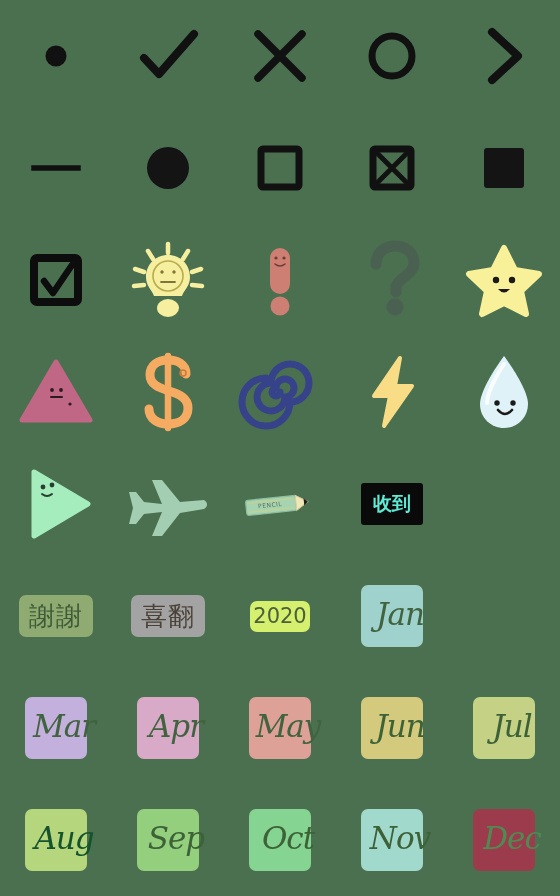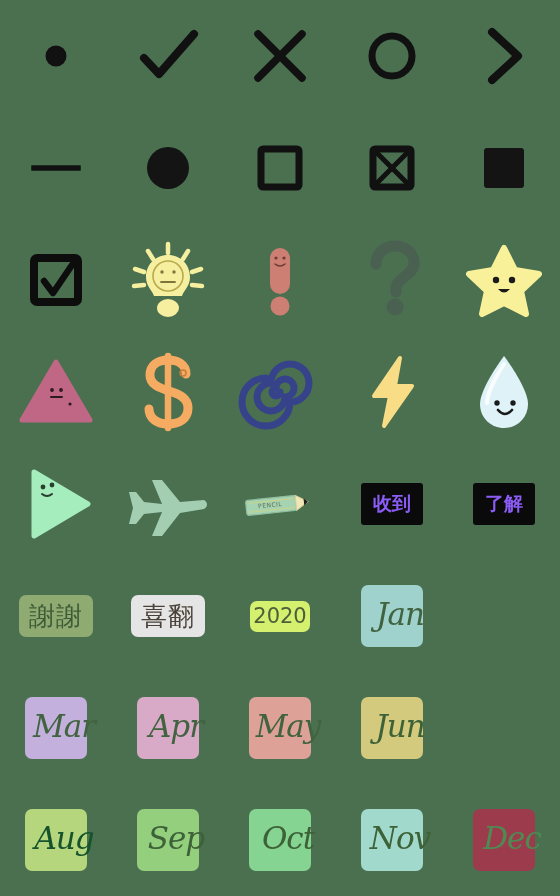--- a/index.html
+++ b/index.html
@@ -90,21 +90,21 @@
     justify-content: center;
   }
   .stamp .inner {
     width: 52px;
     height: 32px;
     border: 3px solid #0a0a0a;
     background: #0a0a0a;
     display: flex;
     align-items: center;
     justify-content: center;
-    color: #8b5cf6;
+    color: #5eead4;
     font-size: 19px;
     font-family: Liberation Serif, serif;
     letter-spacing: 0px;
     font-weight: bold;
   }
 </style>
 </head>
 <body style="background: rgb(74, 112, 80);">
 
 <div id="grid">
@@ -310,32 +310,27 @@
         <text x="22" y="46" font-family="DejaVu Sans, sans-serif" font-size="6" fill="#5d6f52" letter-spacing="0.5">PENCIL</text>
       </g>
     </svg>
       </div>
     </div>
     <div class="cell" style="grid-area: 5 / 4;">
       <div class="stamp">
         <div class="inner">收到</div>
       </div>
     </div>
-    <div class="cell" style="grid-area: 5 / 5;">
-      <div class="stamp">
-        <div class="inner">了解</div>
-      </div>
-    </div>
     <div class="cell" style="grid-area: 6 / 1;">
       <div class="tile cjk" style="background: rgb(144, 171, 114); color: rgb(62, 91, 55);">
         <span>謝謝</span>
       </div>
     </div>
     <div class="cell" style="grid-area: 6 / 2;">
-      <div class="tile cjk" style="background: #e5e5e5; color: rgb(74, 66, 56);">
+      <div class="tile cjk" style="background: #a3a3a3; color: rgb(74, 66, 56);">
         <span>喜翻</span>
       </div>
     </div>
     <div class="cell" style="grid-area: 6 / 3;">
       <div class="tile year" style="background: rgb(213, 240, 111); color: rgb(76, 95, 58);">
         <span>2020</span>
       </div>
     </div>
     <div class="cell" style="grid-area: 6 / 4;">
       <div class="tile month" style="background: rgb(159, 210, 205); color: rgb(65, 99, 63);">
@@ -355,20 +350,25 @@
     <div class="cell" style="grid-area: 7 / 3;">
       <div class="tile month" style="background: rgb(221, 161, 152); color: rgb(65, 99, 63);">
         <span>May</span>
       </div>
     </div>
     <div class="cell" style="grid-area: 7 / 4;">
       <div class="tile month" style="background: rgb(212, 202, 126); color: rgb(61, 98, 56); text-align: center;">
         <span>Jun</span>
       </div>
     </div>
+    <div class="cell" style="grid-area: 7 / 5;">
+      <div class="tile month" style="background: rgb(197, 209, 132); color: rgb(61, 98, 56);">
+        <span>Jul</span>
+      </div>
+    </div>
     <div class="cell" style="grid-area: 8 / 1;">
       <div class="tile month" style="background: rgb(182, 214, 125); color: #14532d;">
         <span>Aug</span>
       </div>
     </div>
     <div class="cell" style="grid-area: 8 / 2;">
       <div class="tile month" style="background: rgb(147, 207, 125); color: rgb(61, 98, 56);">
         <span>Sep</span>
       </div>
     </div>

